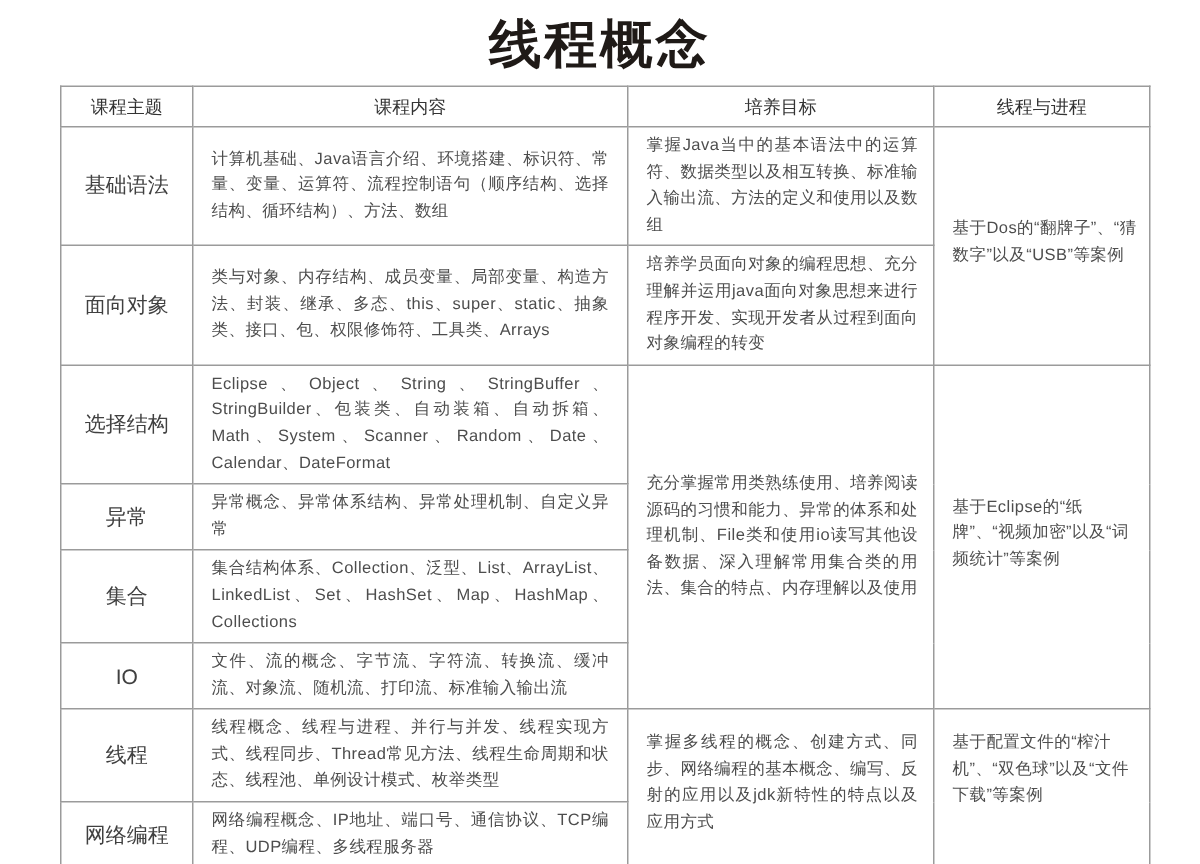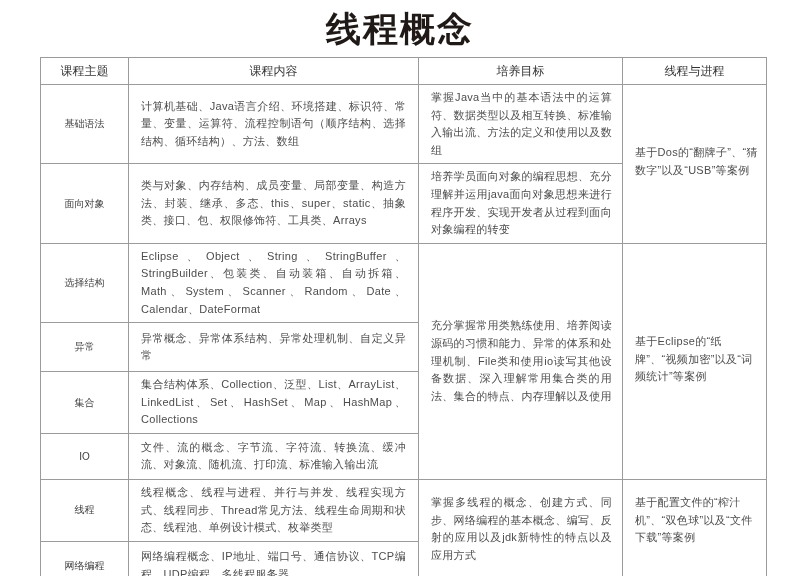--- a/index.html
+++ b/index.html
@@ -16,21 +16,21 @@
     font-size:13px; font-weight:bold; letter-spacing:0.5px;
   }
   table.course { border-collapse:collapse; width:726px; table-layout:fixed; }
   table.course th, table.course td {
     border:1px solid #9b9b9b; vertical-align:middle;
   }
   table.course th {
     height:27px; font-size:12px; font-weight:normal; color:#333333; text-align:center;
   }
   td.topic {
-    text-align:center; font-size:10px; color:#404040; padding:17px 4px;
+    text-align:center; font-size:14px; color:#404040; padding:2px 4px;
   }
   td.content {
     font-size:11px; color:#4d4d4d; line-height:1.6; padding:4px 12px 4px 12px;
     text-align:justify; letter-spacing:0.3px;
   }
   td.goal {
     font-size:11px; color:#4d4d4d; line-height:1.6; padding:4px 10px 4px 12px;
     text-align:justify; letter-spacing:0.3px;
   }
   td.project {

